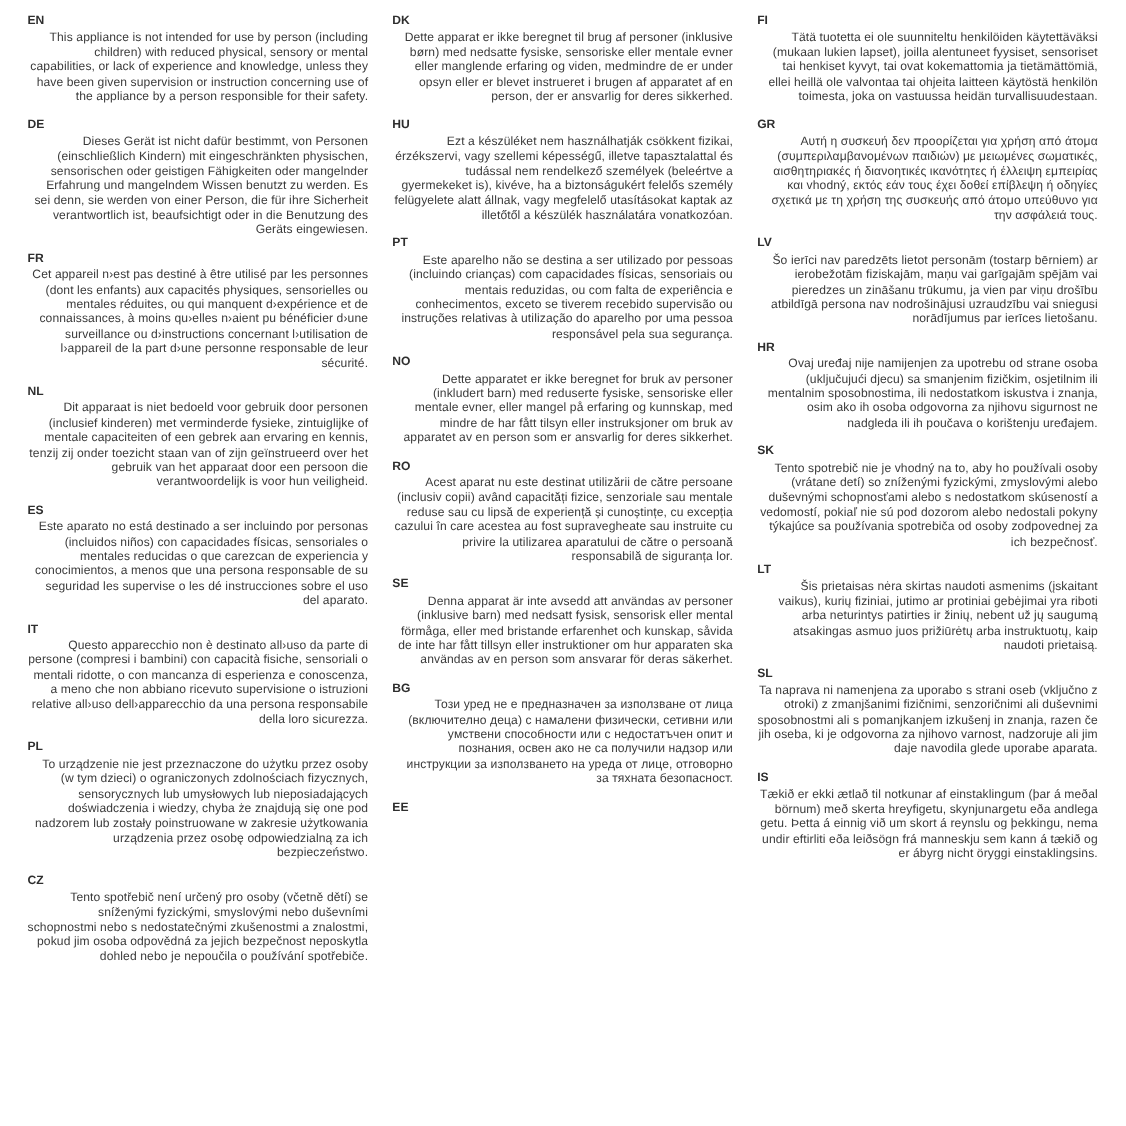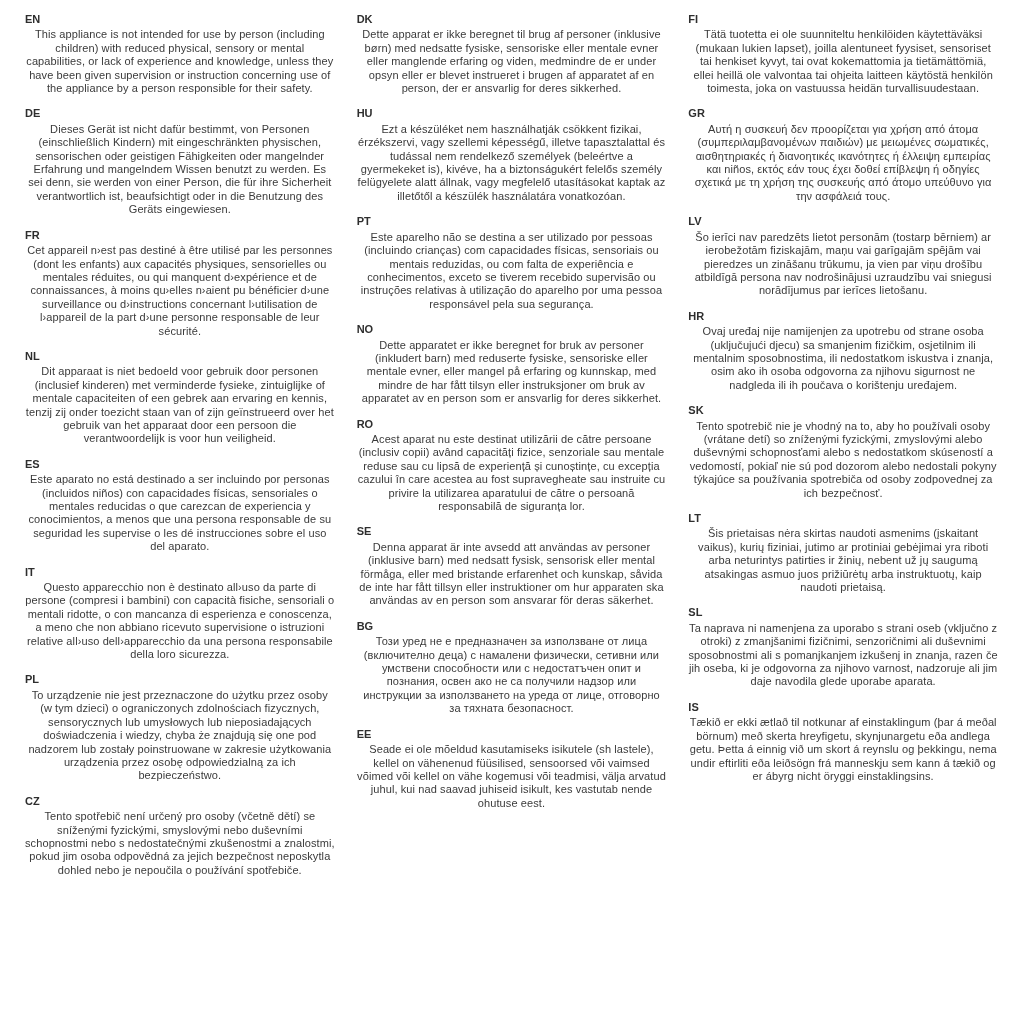--- a/index.html
+++ b/index.html
@@ -28,21 +28,21 @@
     font-size: 11px;
     font-weight: bold;
     line-height: 13.4px;
     margin-bottom: 2px;
     color: #2e2e2e;
   }
   .lang-text {
     font-size: 11px;
     line-height: 13.4px;
     letter-spacing: 0.1px;
-    text-align: center;
+    text-align: right;
   }
 </style>
 </head>
 <body>
 
 <div class="page">
 
   <div class="col">
     <section class="lang-section">
       <h3 class="lang-code">EN</h3>
@@ -102,32 +102,31 @@
     <section class="lang-section">
       <h3 class="lang-code">SE</h3>
       <p class="lang-text">Denna apparat är inte avsedd att användas av personer (inklusive barn) med nedsatt fysisk, sensorisk eller mental förmåga, eller med bristande erfarenhet och kunskap, såvida de inte har fått tillsyn eller instruktioner om hur apparaten ska användas av en person som ansvarar för deras säkerhet.</p>
     </section>
     <section class="lang-section">
       <h3 class="lang-code">BG</h3>
       <p class="lang-text">Този уред не е предназначен за използване от лица (включително деца) с намалени физически, сетивни или умствени способности или с недостатъчен опит и познания, освен ако не са получили надзор или инструкции за използването на уреда от лице, отговорно за тяхната безопасност.</p>
     </section>
     <section class="lang-section">
       <h3 class="lang-code">EE</h3>
-      <p class="lang-text">Seade ei ole mõeldud kasutamiseks isikutele (sh lastele), kellel on vähenenud füüsilised, sensoorsed või vaimsed võimed või kellel on vähe kogemusi või teadmisi, välja arvatud juhul, kui nad saavad juhiseid isikult, kes vastutab nende ohutuse eest.</p>
     </section>
   </div>
 
   <div class="col">
     <section class="lang-section">
       <h3 class="lang-code">FI</h3>
       <p class="lang-text">Tätä tuotetta ei ole suunniteltu henkilöiden käytettäväksi (mukaan lukien lapset), joilla alentuneet fyysiset, sensoriset tai henkiset kyvyt, tai ovat kokemattomia ja tietämättömiä, ellei heillä ole valvontaa tai ohjeita laitteen käytöstä henkilön toimesta, joka on vastuussa heidän turvallisuudestaan.</p>
     </section>
     <section class="lang-section">
       <h3 class="lang-code">GR</h3>
-      <p class="lang-text">Αυτή η συσκευή δεν προορίζεται για χρήση από άτομα (συμπεριλαμβανομένων παιδιών) με μειωμένες σωματικές, αισθητηριακές ή διανοητικές ικανότητες ή έλλειψη εμπειρίας και niños, εκτός εάν τους έχει δοθεί επίβλεψη ή οδηγίες σχετικά με τη χρήση της συσκευής από άτομο υπεύθυνο για την ασφάλειά τους.</p>
+      <p class="lang-text">Αυτή η συσκευή δεν προορίζεται για χρήση από άτομα (συμπεριλαμβανομένων παιδιών) με μειωμένες σωματικές, αισθητηριακές ή διανοητικές ικανότητες ή έλλειψη εμπειρίας και vhodný, εκτός εάν τους έχει δοθεί επίβλεψη ή οδηγίες σχετικά με τη χρήση της συσκευής από άτομο υπεύθυνο για την ασφάλειά τους.</p>
     </section>
     <section class="lang-section">
       <h3 class="lang-code">LV</h3>
       <p class="lang-text">Šo ierīci nav paredzēts lietot personām (tostarp bērniem) ar ierobežotām fiziskajām, maņu vai garīgajām spējām vai pieredzes un zināšanu trūkumu, ja vien par viņu drošību atbildīgā persona nav nodrošinājusi uzraudzību vai sniegusi norādījumus par ierīces lietošanu.</p>
     </section>
     <section class="lang-section">
       <h3 class="lang-code">HR</h3>
       <p class="lang-text">Ovaj uređaj nije namijenjen za upotrebu od strane osoba (uključujući djecu) sa smanjenim fizičkim, osjetilnim ili mentalnim sposobnostima, ili nedostatkom iskustva i znanja, osim ako ih osoba odgovorna za njihovu sigurnost ne nadgleda ili ih poučava o korištenju uređajem.</p>
     </section>
     <section class="lang-section">

